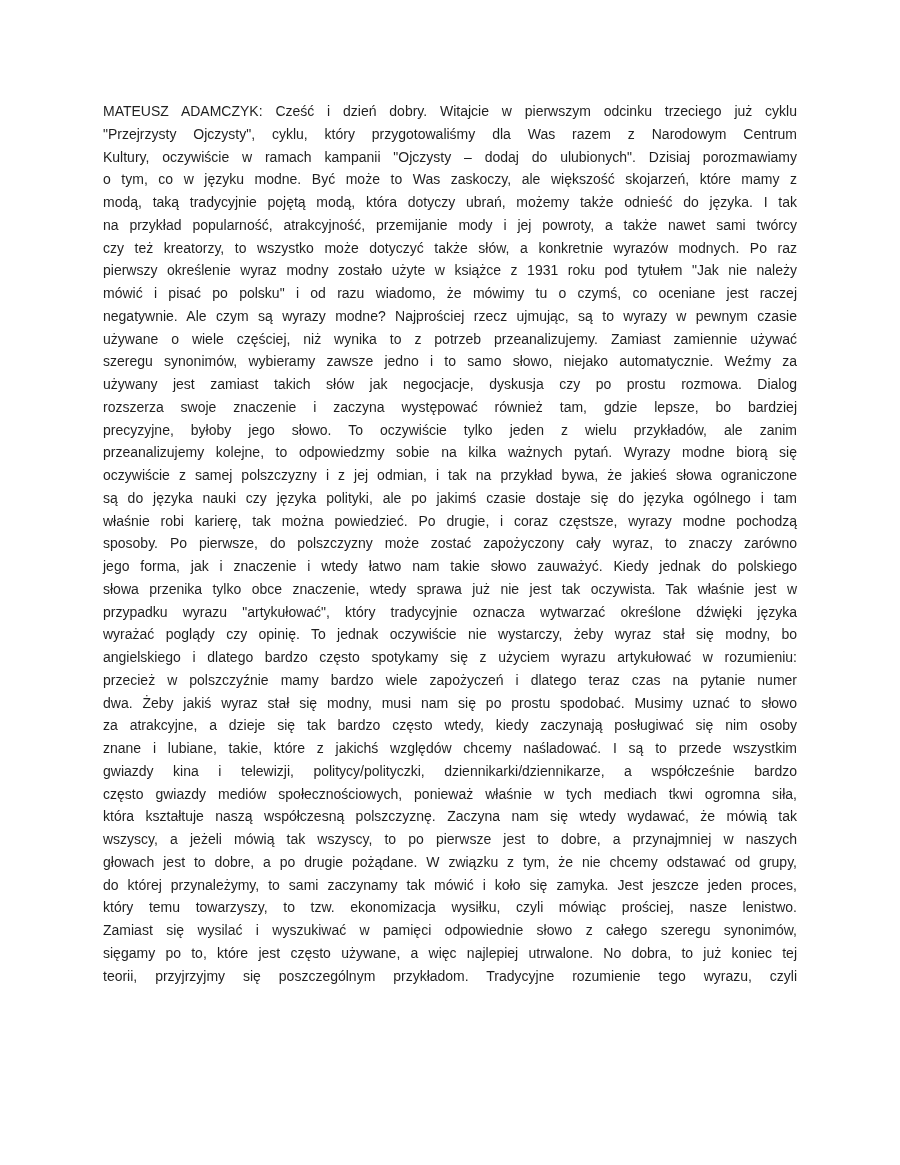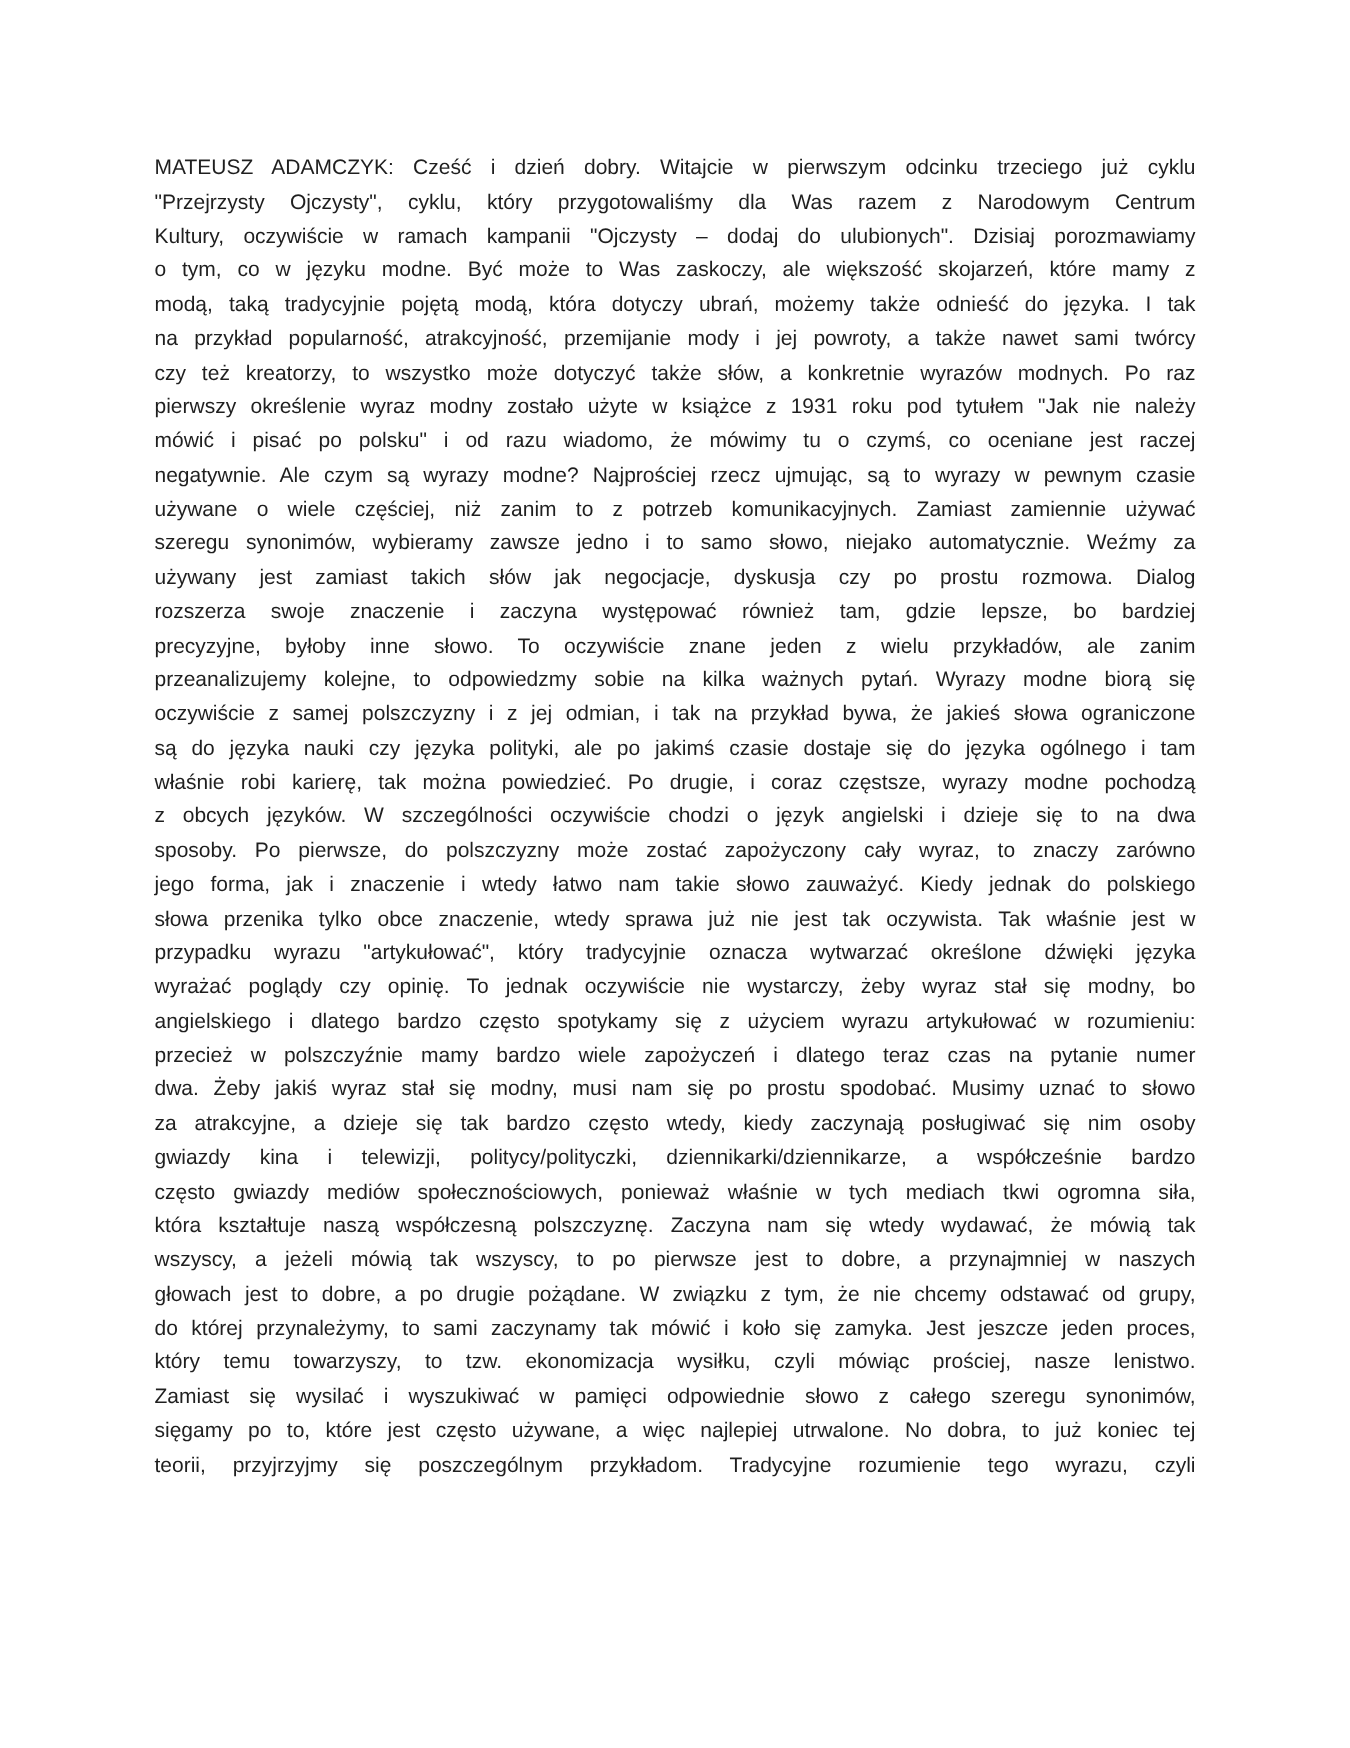--- a/index.html
+++ b/index.html
@@ -40,39 +40,39 @@
       <div class="line">MATEUSZ ADAMCZYK: Cześć i dzień dobry. Witajcie w pierwszym odcinku trzeciego już cyklu</div>
       <div class="line">"Przejrzysty Ojczysty", cyklu, który przygotowaliśmy dla Was razem z Narodowym Centrum</div>
       <div class="line">Kultury, oczywiście w ramach kampanii "Ojczysty – dodaj do ulubionych". Dzisiaj porozmawiamy</div>
       <div class="line">o tym, co w języku modne. Być może to Was zaskoczy, ale większość skojarzeń, które mamy z</div>
       <div class="line">modą, taką tradycyjnie pojętą modą, która dotyczy ubrań, możemy także odnieść do języka. I tak</div>
       <div class="line">na przykład popularność, atrakcyjność, przemijanie mody i jej powroty, a także nawet sami twórcy</div>
       <div class="line">czy też kreatorzy, to wszystko może dotyczyć także słów, a konkretnie wyrazów modnych. Po raz</div>
       <div class="line">pierwszy określenie wyraz modny zostało użyte w książce z 1931 roku pod tytułem "Jak nie należy</div>
       <div class="line">mówić i pisać po polsku" i od razu wiadomo, że mówimy tu o czymś, co oceniane jest raczej</div>
       <div class="line">negatywnie. Ale czym są wyrazy modne? Najprościej rzecz ujmując, są to wyrazy w pewnym czasie</div>
-      <div class="line">używane o wiele częściej, niż zanim to z potrzeb komunikacyjnych. Zamiast zamiennie używać</div>
+      <div class="line">używane o wiele częściej, niż wynika to z potrzeb przeanalizujemy. Zamiast zamiennie używać</div>
       <div class="line">szeregu synonimów, wybieramy zawsze jedno i to samo słowo, niejako automatycznie. Weźmy za</div>
       <div class="line">używany jest zamiast takich słów jak negocjacje, dyskusja czy po prostu rozmowa. Dialog</div>
       <div class="line">rozszerza swoje znaczenie i zaczyna występować również tam, gdzie lepsze, bo bardziej</div>
-      <div class="line">precyzyjne, byłoby inne słowo. To oczywiście znane jeden z wielu przykładów, ale zanim</div>
+      <div class="line">precyzyjne, byłoby jego słowo. To oczywiście tylko jeden z wielu przykładów, ale zanim</div>
       <div class="line">przeanalizujemy kolejne, to odpowiedzmy sobie na kilka ważnych pytań. Wyrazy modne biorą się</div>
       <div class="line">oczywiście z samej polszczyzny i z jej odmian, i tak na przykład bywa, że jakieś słowa ograniczone</div>
       <div class="line">są do języka nauki czy języka polityki, ale po jakimś czasie dostaje się do języka ogólnego i tam</div>
       <div class="line">właśnie robi karierę, tak można powiedzieć. Po drugie, i coraz częstsze, wyrazy modne pochodzą</div>
-      <div class="line">z obcych języków. W szczególności oczywiście chodzi o język angielski i dzieje się to na dwa</div>
       <div class="line">sposoby. Po pierwsze, do polszczyzny może zostać zapożyczony cały wyraz, to znaczy zarówno</div>
       <div class="line">jego forma, jak i znaczenie i wtedy łatwo nam takie słowo zauważyć. Kiedy jednak do polskiego</div>
       <div class="line">słowa przenika tylko obce znaczenie, wtedy sprawa już nie jest tak oczywista. Tak właśnie jest w</div>
       <div class="line">przypadku wyrazu "artykułować", który tradycyjnie oznacza wytwarzać określone dźwięki języka</div>
       <div class="line">wyrażać poglądy czy opinię. To jednak oczywiście nie wystarczy, żeby wyraz stał się modny, bo</div>
       <div class="line">angielskiego i dlatego bardzo często spotykamy się z użyciem wyrazu artykułować w rozumieniu:</div>
       <div class="line">przecież w polszczyźnie mamy bardzo wiele zapożyczeń i dlatego teraz czas na pytanie numer</div>
       <div class="line">dwa. Żeby jakiś wyraz stał się modny, musi nam się po prostu spodobać. Musimy uznać to słowo</div>
       <div class="line">za atrakcyjne, a dzieje się tak bardzo często wtedy, kiedy zaczynają posługiwać się nim osoby</div>
+      <div class="line">znane i lubiane, takie, które z jakichś względów chcemy naśladować. I są to przede wszystkim</div>
       <div class="line">gwiazdy kina i telewizji, politycy/polityczki, dziennikarki/dziennikarze, a współcześnie bardzo</div>
       <div class="line">często gwiazdy mediów społecznościowych, ponieważ właśnie w tych mediach tkwi ogromna siła,</div>
       <div class="line">która kształtuje naszą współczesną polszczyznę. Zaczyna nam się wtedy wydawać, że mówią tak</div>
       <div class="line">wszyscy, a jeżeli mówią tak wszyscy, to po pierwsze jest to dobre, a przynajmniej w naszych</div>
       <div class="line">głowach jest to dobre, a po drugie pożądane. W związku z tym, że nie chcemy odstawać od grupy,</div>
       <div class="line">do której przynależymy, to sami zaczynamy tak mówić i koło się zamyka. Jest jeszcze jeden proces,</div>
       <div class="line">który temu towarzyszy, to tzw. ekonomizacja wysiłku, czyli mówiąc prościej, nasze lenistwo.</div>
       <div class="line">Zamiast się wysilać i wyszukiwać w pamięci odpowiednie słowo z całego szeregu synonimów,</div>
       <div class="line">sięgamy po to, które jest często używane, a więc najlepiej utrwalone. No dobra, to już koniec tej</div>
       <div class="line">teorii, przyjrzyjmy się poszczególnym przykładom. Tradycyjne rozumienie tego wyrazu, czyli</div>

